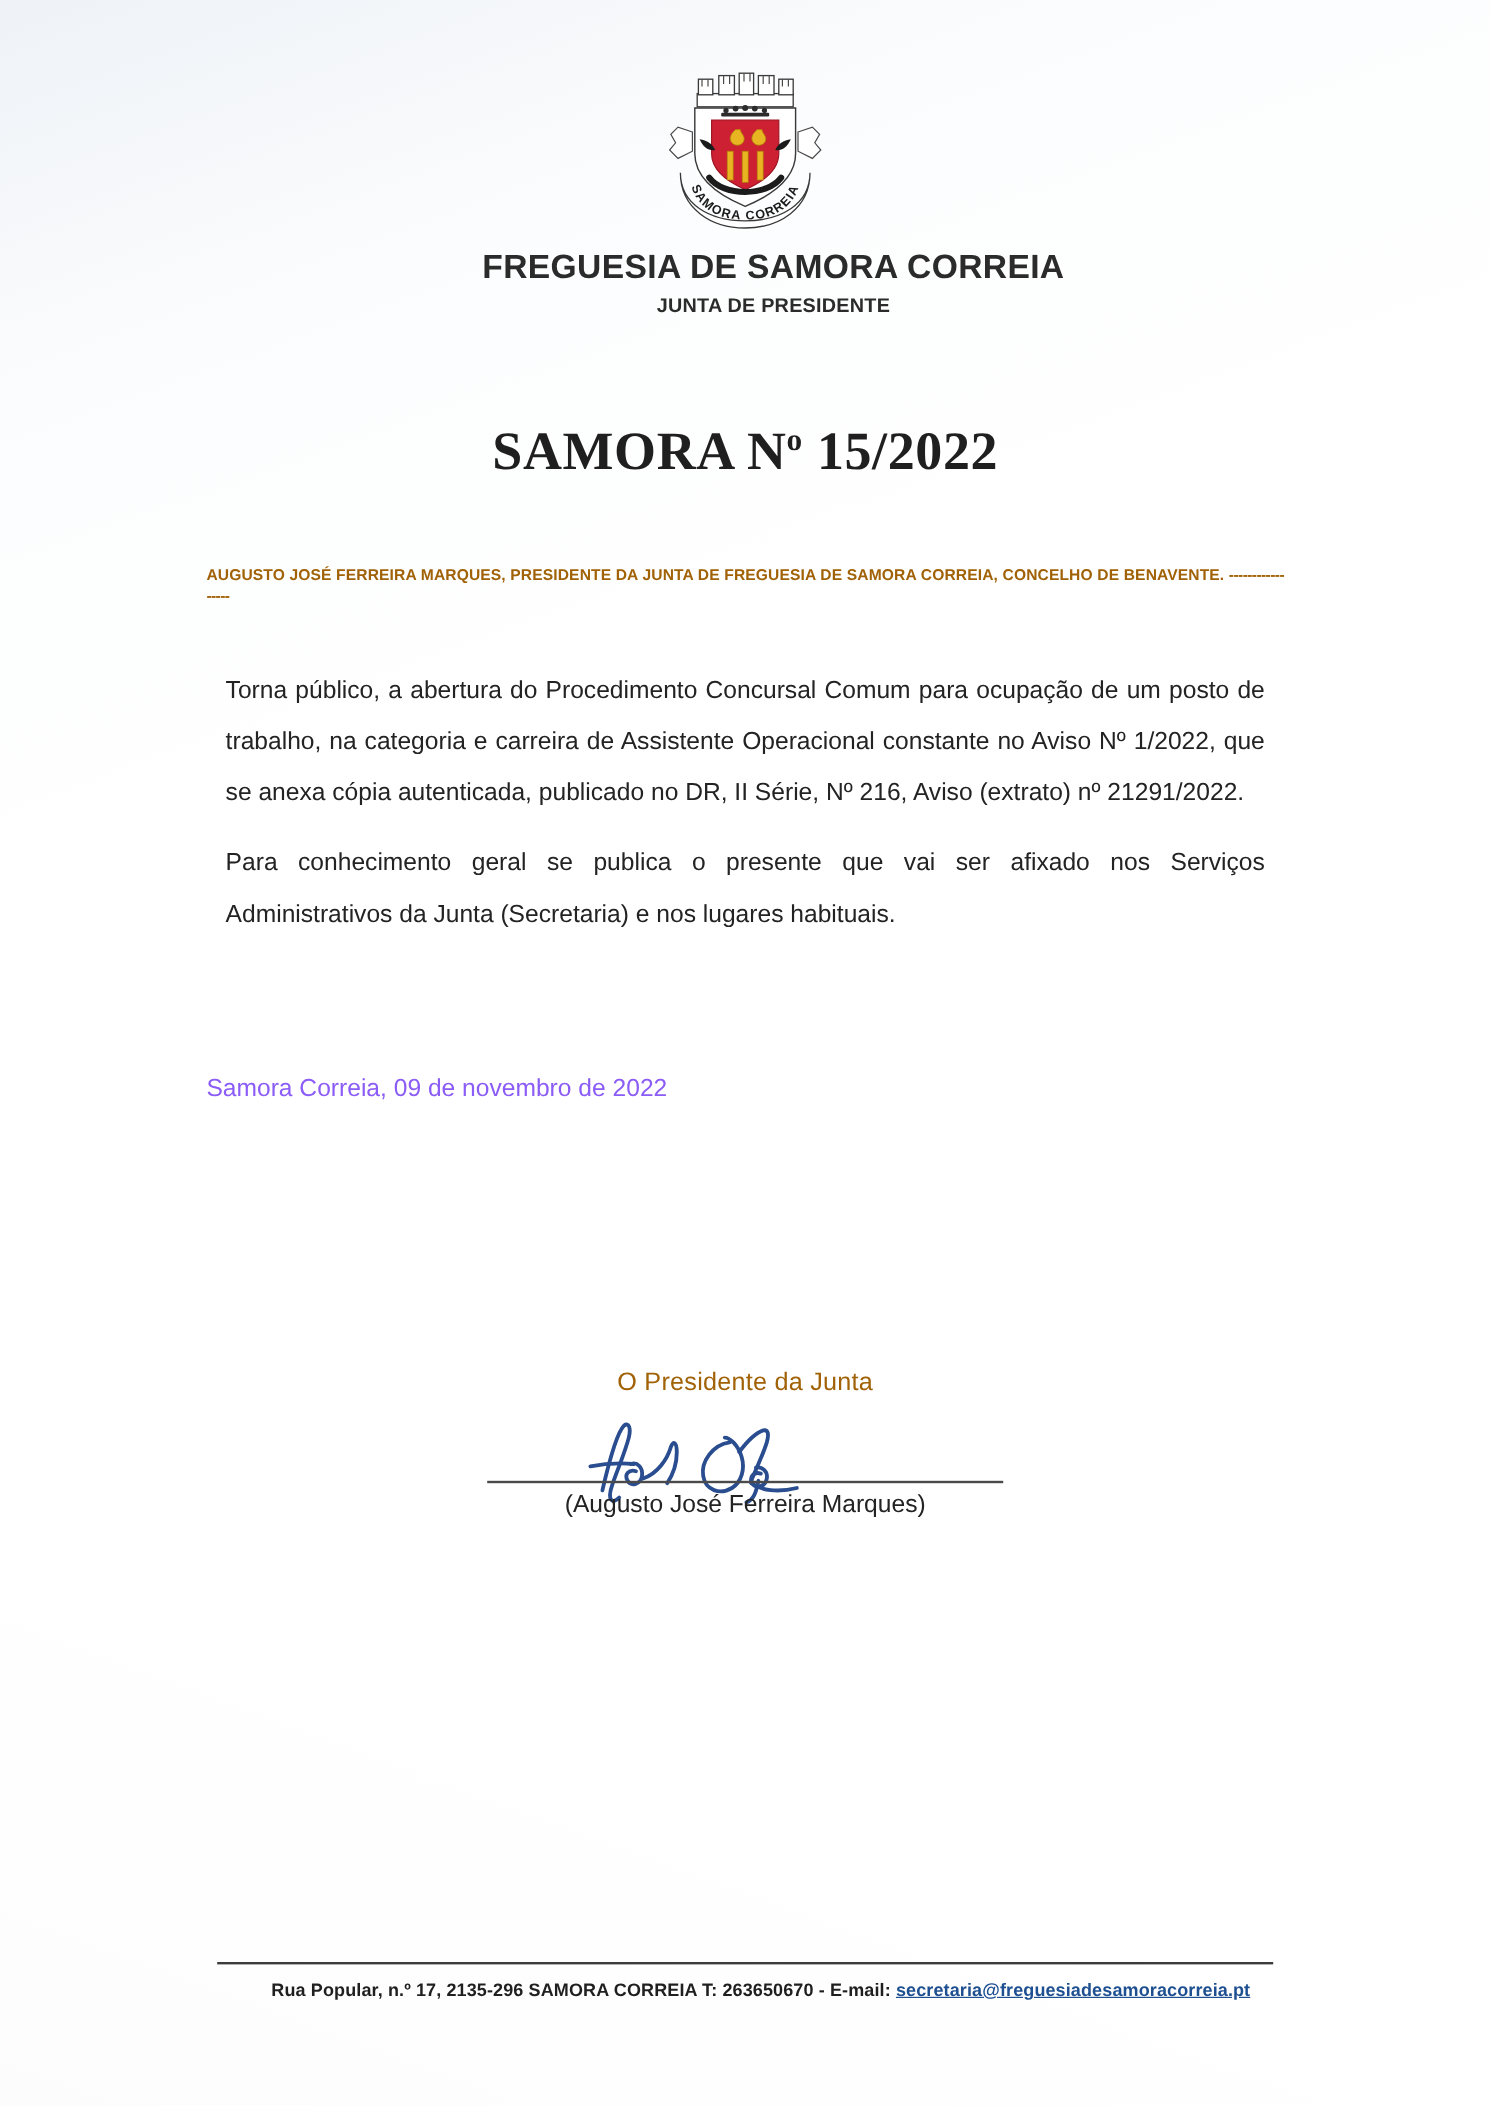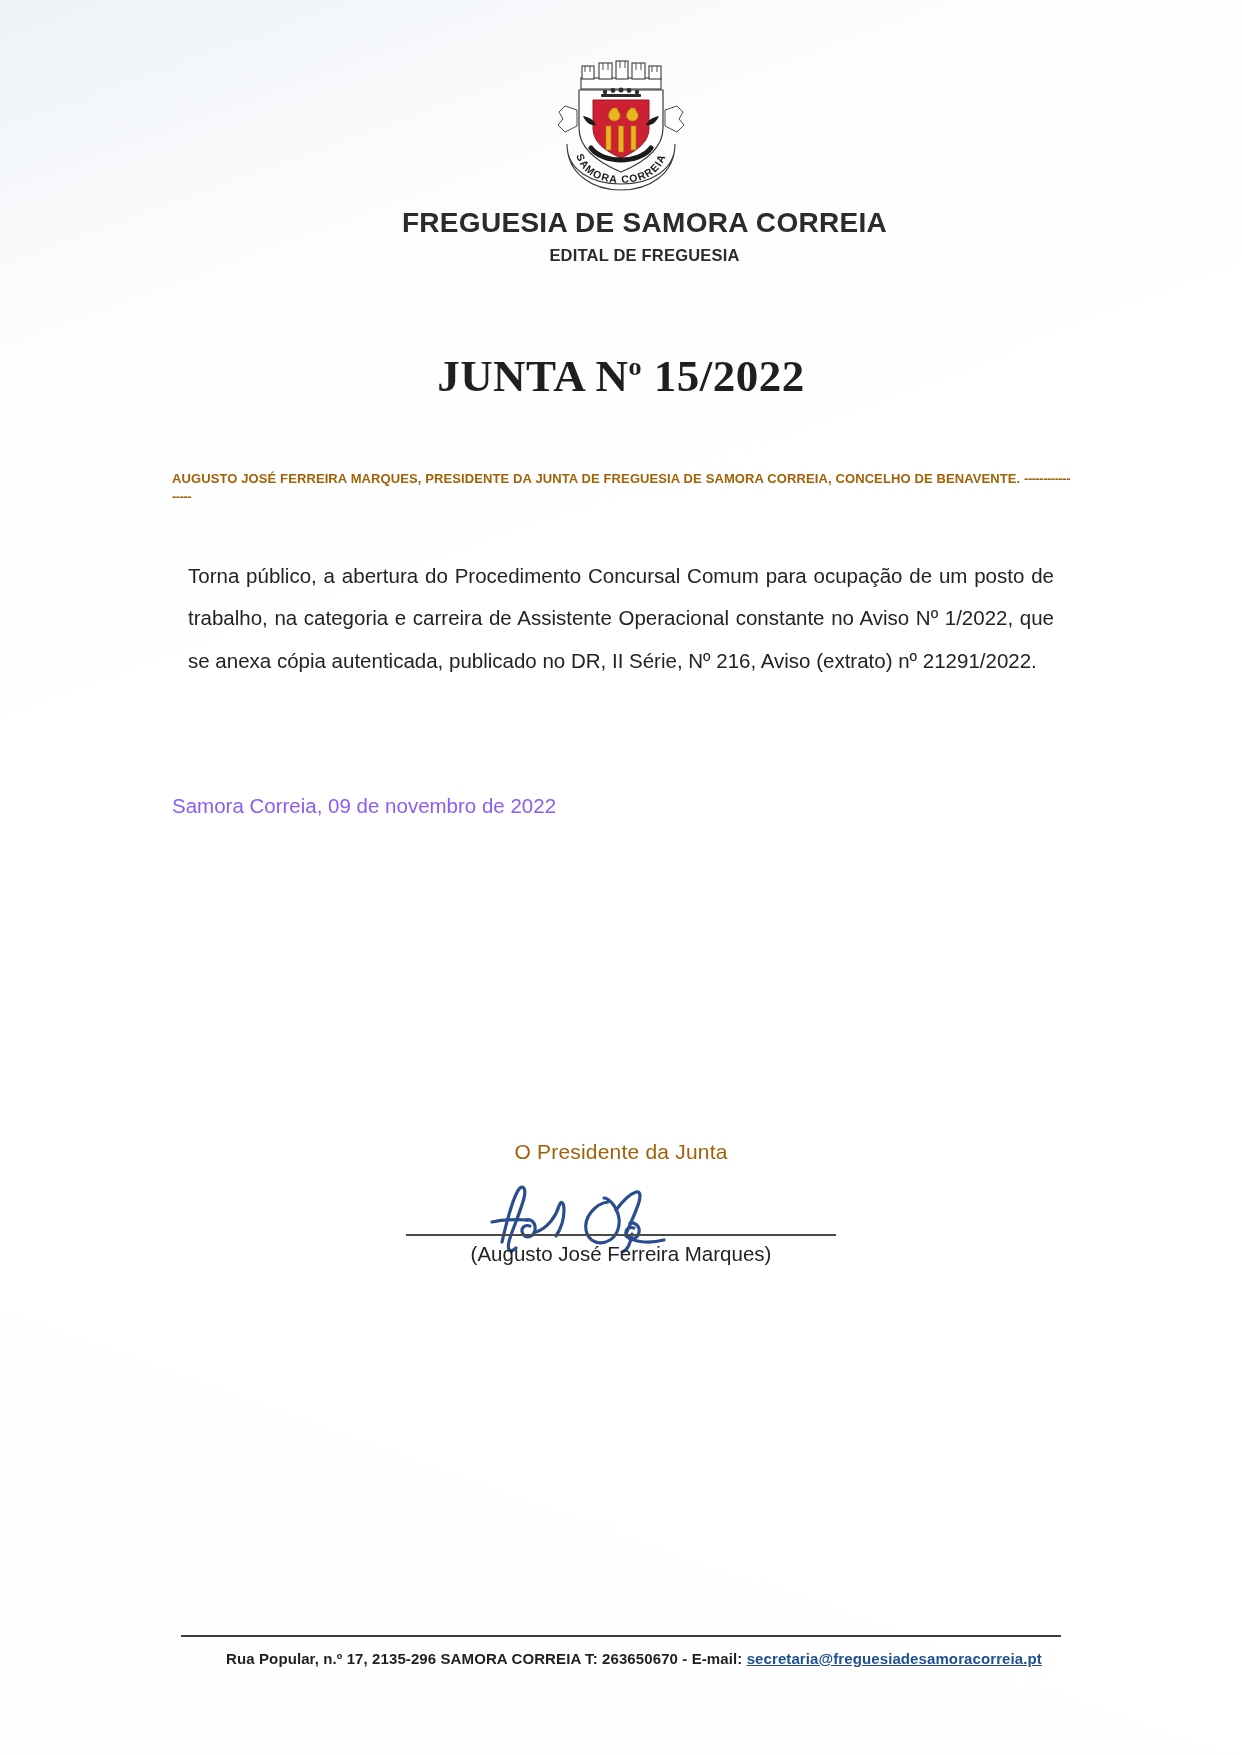--- a/index.html
+++ b/index.html
@@ -256,35 +256,36 @@
         <path id="scrollArc" d="M54 98 C58 122 78 131 100 131 C122 131 142 122 146 98"></path>
       </defs>
       <text font-family="'Liberation Sans', sans-serif" font-size="10.5" font-weight="bold" letter-spacing="1.1" fill="#1b1b1b">
         <textPath href="#scrollArc" startOffset="50%" text-anchor="middle">SAMORA CORREIA</textPath>
       </text>
     </svg>
   </div>
 
   <div class="letterhead">
     <div class="org-name">FREGUESIA DE SAMORA CORREIA</div>
-    <div class="org-sub">EDITAL DE FREGUESIA</div>
+    <div class="org-sub">JUNTA DE PRESIDENTE</div>
   </div>
 
   <div class="doc-title">
-    <span>JUNTA N</span><sup>o</sup><span> 15/2022</span>
+    <span>SAMORA N</span><sup>o</sup><span> 15/2022</span>
   </div>
 
   <div class="body-block">
 
     <div class="preamble">
       <span>AUGUSTO JOSÉ FERREIRA MARQUES, PRESIDENTE DA JUNTA DE FREGUESIA DE SAMORA CORREIA, CONCELHO DE BENAVENTE. </span><span class="dashes">-----------------</span>
     </div>
 
     <p class="para first">Torna público, a abertura do Procedimento Concursal Comum para ocupação de um posto de trabalho, na categoria e carreira de Assistente Operacional constante no Aviso Nº 1/2022, que se anexa cópia autenticada, publicado no DR, II Série, Nº 216, Aviso (extrato) nº 21291/2022.</p>
 
+    <p class="para">Para conhecimento geral se publica o presente que vai ser afixado nos Serviços Administrativos da Junta (Secretaria) e nos lugares habituais.</p>
 
     <div class="date-line">Samora Correia, 09 de novembro de 2022</div>
   </div>
 
   <div class="sign-block">
     <div class="sign-title">O Presidente da Junta</div>
 
     <div class="sign-area">
       <svg class="sign-ink" width="300" height="80" viewBox="0 0 300 80">
         <g fill="none" stroke="#2a4d8f" stroke-width="3.2" stroke-linecap="round" stroke-linejoin="round">

